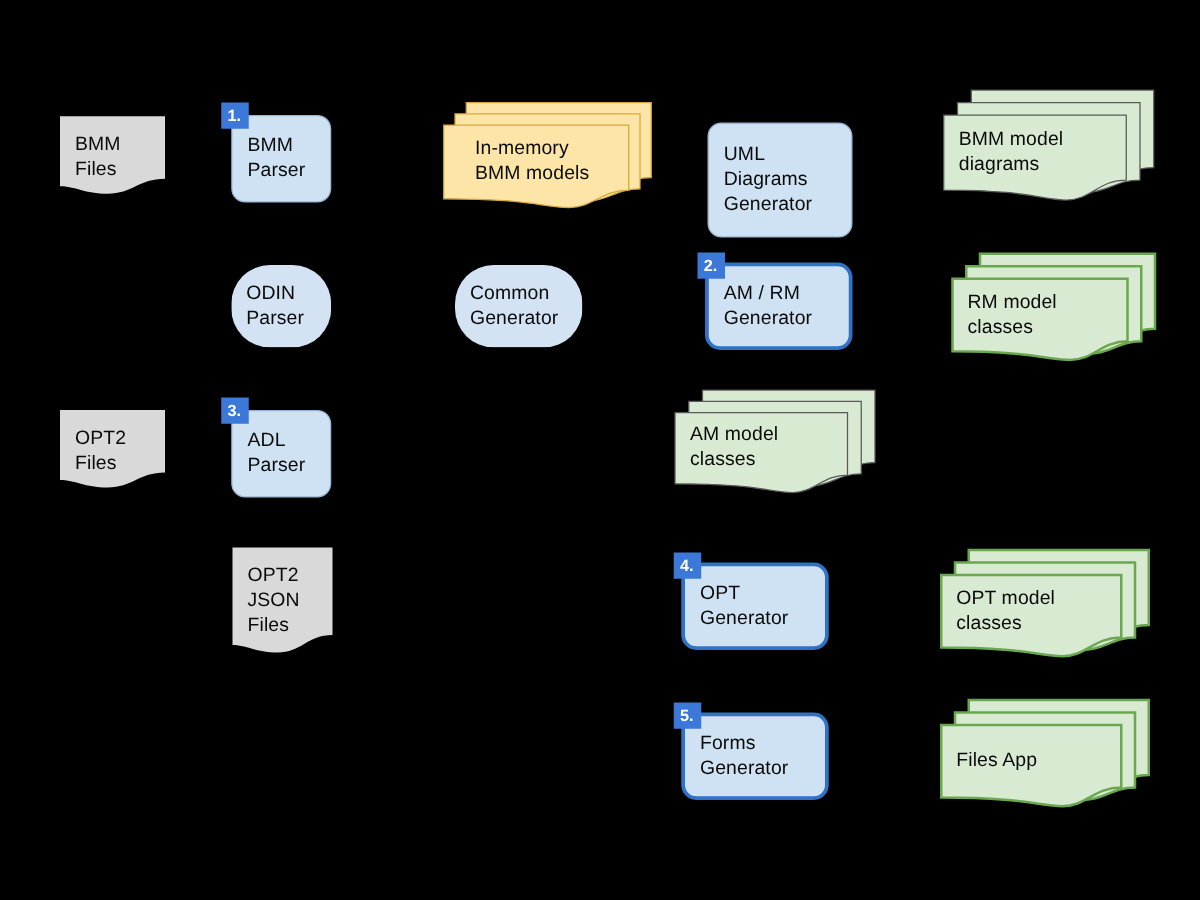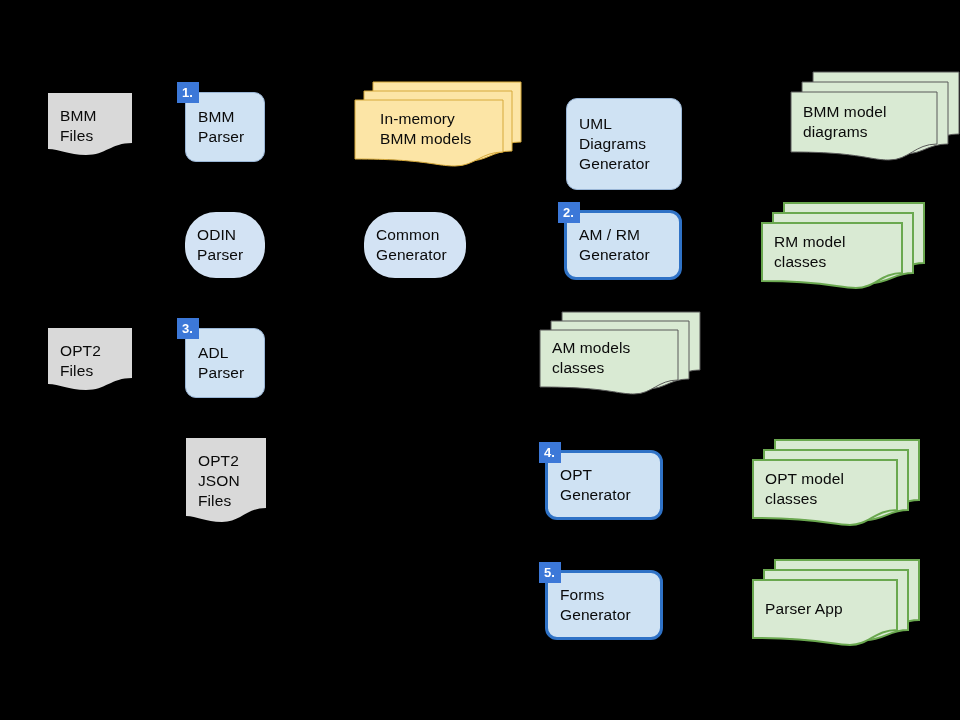--- a/index.html
+++ b/index.html
@@ -67,21 +67,21 @@
     <div class="lbl" style="top:18px;left:0;width:148px;height:58px;padding-left:25px;">In-memory
 BMM models</div>
   </div>
 
   <div class="node proc" style="left:566px;top:98px;width:116px;height:92px;">
     <div class="lbl">UML
 Diagrams
 Generator</div>
   </div>
 
-  <div class="docwrap" style="left:755px;top:72px;width:152px;height:84px;margin-left:36px;">
+  <div class="docwrap" style="left:755px;top:72px;width:152px;height:84px;">
     <svg width="168" height="96" viewBox="0 0 168 96" aria-hidden="true">
       <path d="M22,0 H168 V62 C148,62 143,72 124,72 C108,72 100,67 22,67 Z" fill="#d9ead3" stroke="#595959" stroke-width="1"></path>
       <path d="M11,10 H157 V72 C137,72 132,82 113,82 C97,82 89,77 11,77 Z" fill="#d9ead3" stroke="#595959" stroke-width="1"></path>
       <path d="M0,20 H146 V72 C124,72 118,88 98,88 C78,88 68,80 0,80 Z" fill="#d9ead3" stroke="#595959" stroke-width="1"></path>
     </svg>
     <div class="lbl" style="top:20px;left:0;width:146px;height:60px;">BMM model
 diagrams</div>
   </div>
 
   <div class="node note" style="left:185px;top:212px;width:80px;height:66px;">
@@ -123,21 +123,21 @@
     <div class="lbl">ADL
 Parser</div>
   </div>
 
   <div class="docwrap" style="left:540px;top:312px;width:148px;height:82px;">
     <svg width="164" height="94" viewBox="0 0 164 94" aria-hidden="true">
       <path d="M22,0 H160 V58 C141,58 136,68 118,68 C103,68 96,63 22,63 Z" fill="#d9ead3" stroke="#595959" stroke-width="1"></path>
       <path d="M11,9 H149 V67 C130,67 125,77 107,77 C92,77 85,72 11,72 Z" fill="#d9ead3" stroke="#595959" stroke-width="1"></path>
       <path d="M0,18 H138 V68 C118,68 112,82 94,82 C76,82 66,75 0,75 Z" fill="#d9ead3" stroke="#595959" stroke-width="1"></path>
     </svg>
-    <div class="lbl" style="top:18px;left:0;width:138px;height:56px;">AM models
+    <div class="lbl" style="top:18px;left:0;width:138px;height:56px;">AM model
 classes</div>
   </div>
 
   <div class="docwrap" style="left:186px;top:438px;width:80px;height:84px;">
     <svg width="80" height="84" viewBox="0 0 80 84" aria-hidden="true">
       <path d="M0,0 H80 V70 C60,70 55,84 36,84 C19,84 11,78 0,78 Z" fill="#d9d9d9" stroke="none"></path>
     </svg>
     <div class="lbl pad-top">OPT2
 JSON
 Files</div>
@@ -164,16 +164,16 @@
     <div class="lbl">Forms
 Generator</div>
   </div>
 
   <div class="docwrap" style="left:753px;top:560px;width:152px;height:84px;">
     <svg width="168" height="96" viewBox="0 0 168 96" aria-hidden="true">
       <path d="M22,0 H166 V60 C147,60 142,70 124,70 C108,70 100,65 22,65 Z" fill="#d9ead3" stroke="#6aa84f" stroke-width="2"></path>
       <path d="M11,10 H155 V70 C136,70 131,80 113,80 C97,80 89,75 11,75 Z" fill="#d9ead3" stroke="#6aa84f" stroke-width="2"></path>
       <path d="M0,20 H144 V70 C122,70 116,85 97,85 C78,85 68,78 0,78 Z" fill="#d9ead3" stroke="#6aa84f" stroke-width="2"></path>
     </svg>
-    <div class="lbl" style="top:20px;left:0;width:144px;height:58px;">Parser App</div>
+    <div class="lbl" style="top:20px;left:0;width:144px;height:58px;">Files App</div>
   </div>
 
 </div>
 
 </body></html>

